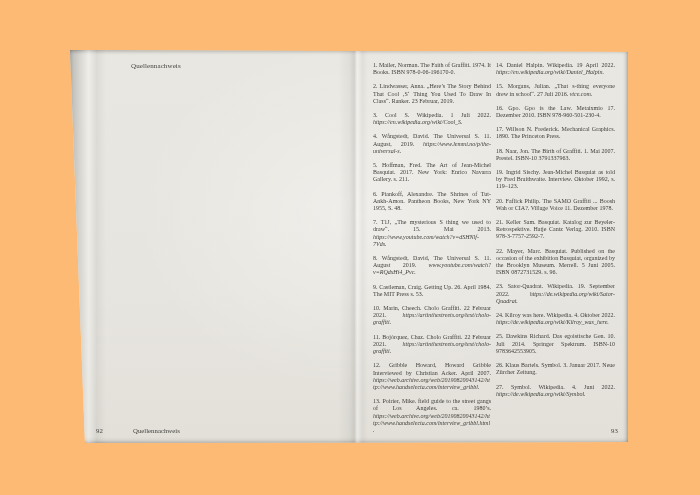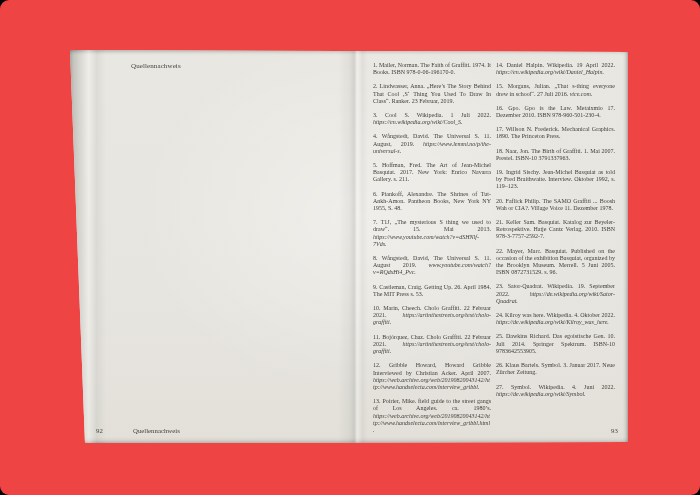--- a/index.html
+++ b/index.html
@@ -8,22 +8,21 @@
     width: 700px;
     height: 495px;
     background: #050505;
     overflow: hidden;
     font-family: "Liberation Serif", "DejaVu Serif", serif;
   }
   .stage {
     position: relative;
     width: 700px;
     height: 495px;
-    background: #ef4444;
-    border-radius: 9px;
+    background: #fdba74;
   }
   .book {
     position: absolute;
     left: 70px;
     top: 50px;
     width: 558px;
     height: 393px;
     background:
       radial-gradient(ellipse at 52% 42%, rgba(255,255,255,0.35) 0%, rgba(255,255,255,0) 55%),
       linear-gradient(180deg, #e9e7e1 0%, #e7e5df 60%, #e2e0d9 100%);

